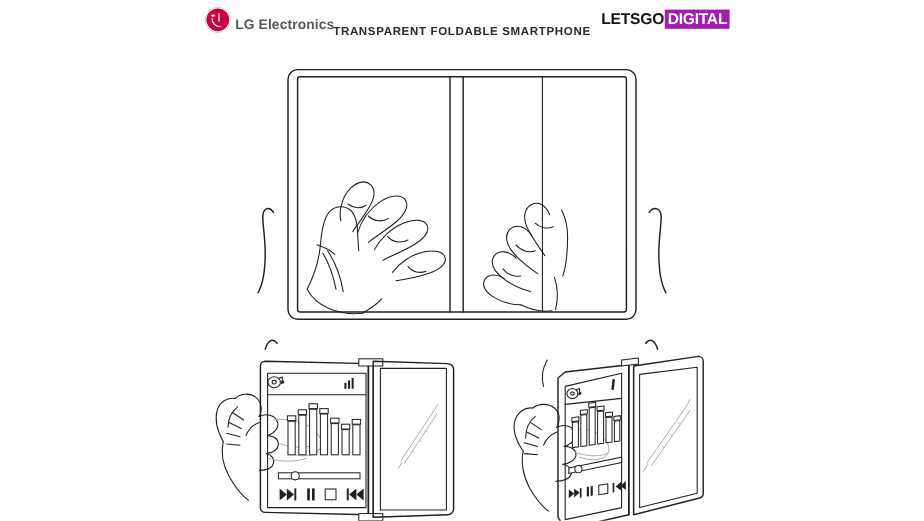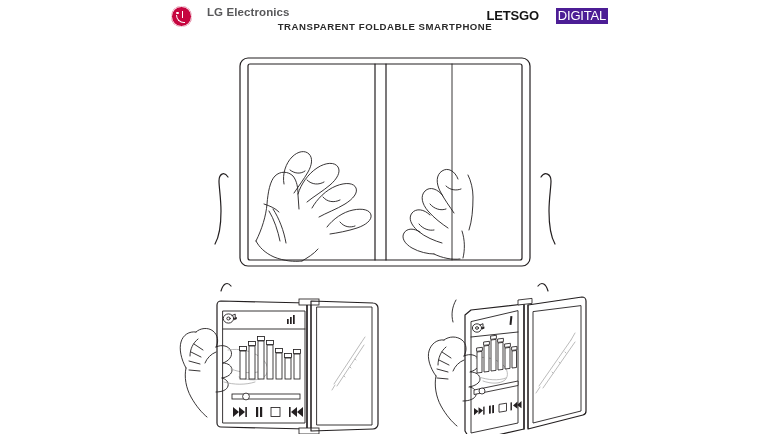--- a/index.html
+++ b/index.html
@@ -12,21 +12,21 @@
   }
   .page{position:relative;width:770px;height:434px;}
 
   
   .header{
     position:absolute;left:0;top:0;width:770px;height:32px;
     display:flex;align-items:center;justify-content:center;
   }
   .brand-lg{
     position:absolute;left:171px;top:6px;
-    display:flex;align-items:flex-start;gap:15px;
+    display:flex;align-items:flex-end;gap:4px;
   }
   .lg-mark{
     width:21px;height:21px;border-radius:50%;
     background:#c6053f;position:relative;flex:0 0 auto;
   }
   .lg-mark .lg-face{
     position:absolute;left:0;top:0;width:21px;height:21px;
     border-radius:50%;
     border:1.2px solid #ffffff;
     box-sizing:border-box;
@@ -54,22 +54,22 @@
   }
   .brand-lgd{
     position:absolute;right:162px;top:8px;
     display:flex;align-items:stretch;height:16px;
   }
   .lgd-letsgo{
     font-size:13px;font-weight:bold;color:#141414;letter-spacing:-.2px;
     line-height:16px;font-family:"Liberation Sans", sans-serif;
   }
   .lgd-digital{
-    background:#4c1d95;color:#ffffff;font-size:13px;font-weight:normal;
-    letter-spacing:-.2px;line-height:16px;padding:0 2px;margin-left:17px;
+    background:#a21caf;color:#ffffff;font-size:13px;font-weight:bold;
+    letter-spacing:-.2px;line-height:16px;padding:0 2px;margin-left:1px;
   }
 
   
   .drawing{
     position:absolute;left:0;top:28px;width:770px;height:406px;
   }
   .drawing svg{display:block;}
 </style>
 </head>
 <body>

